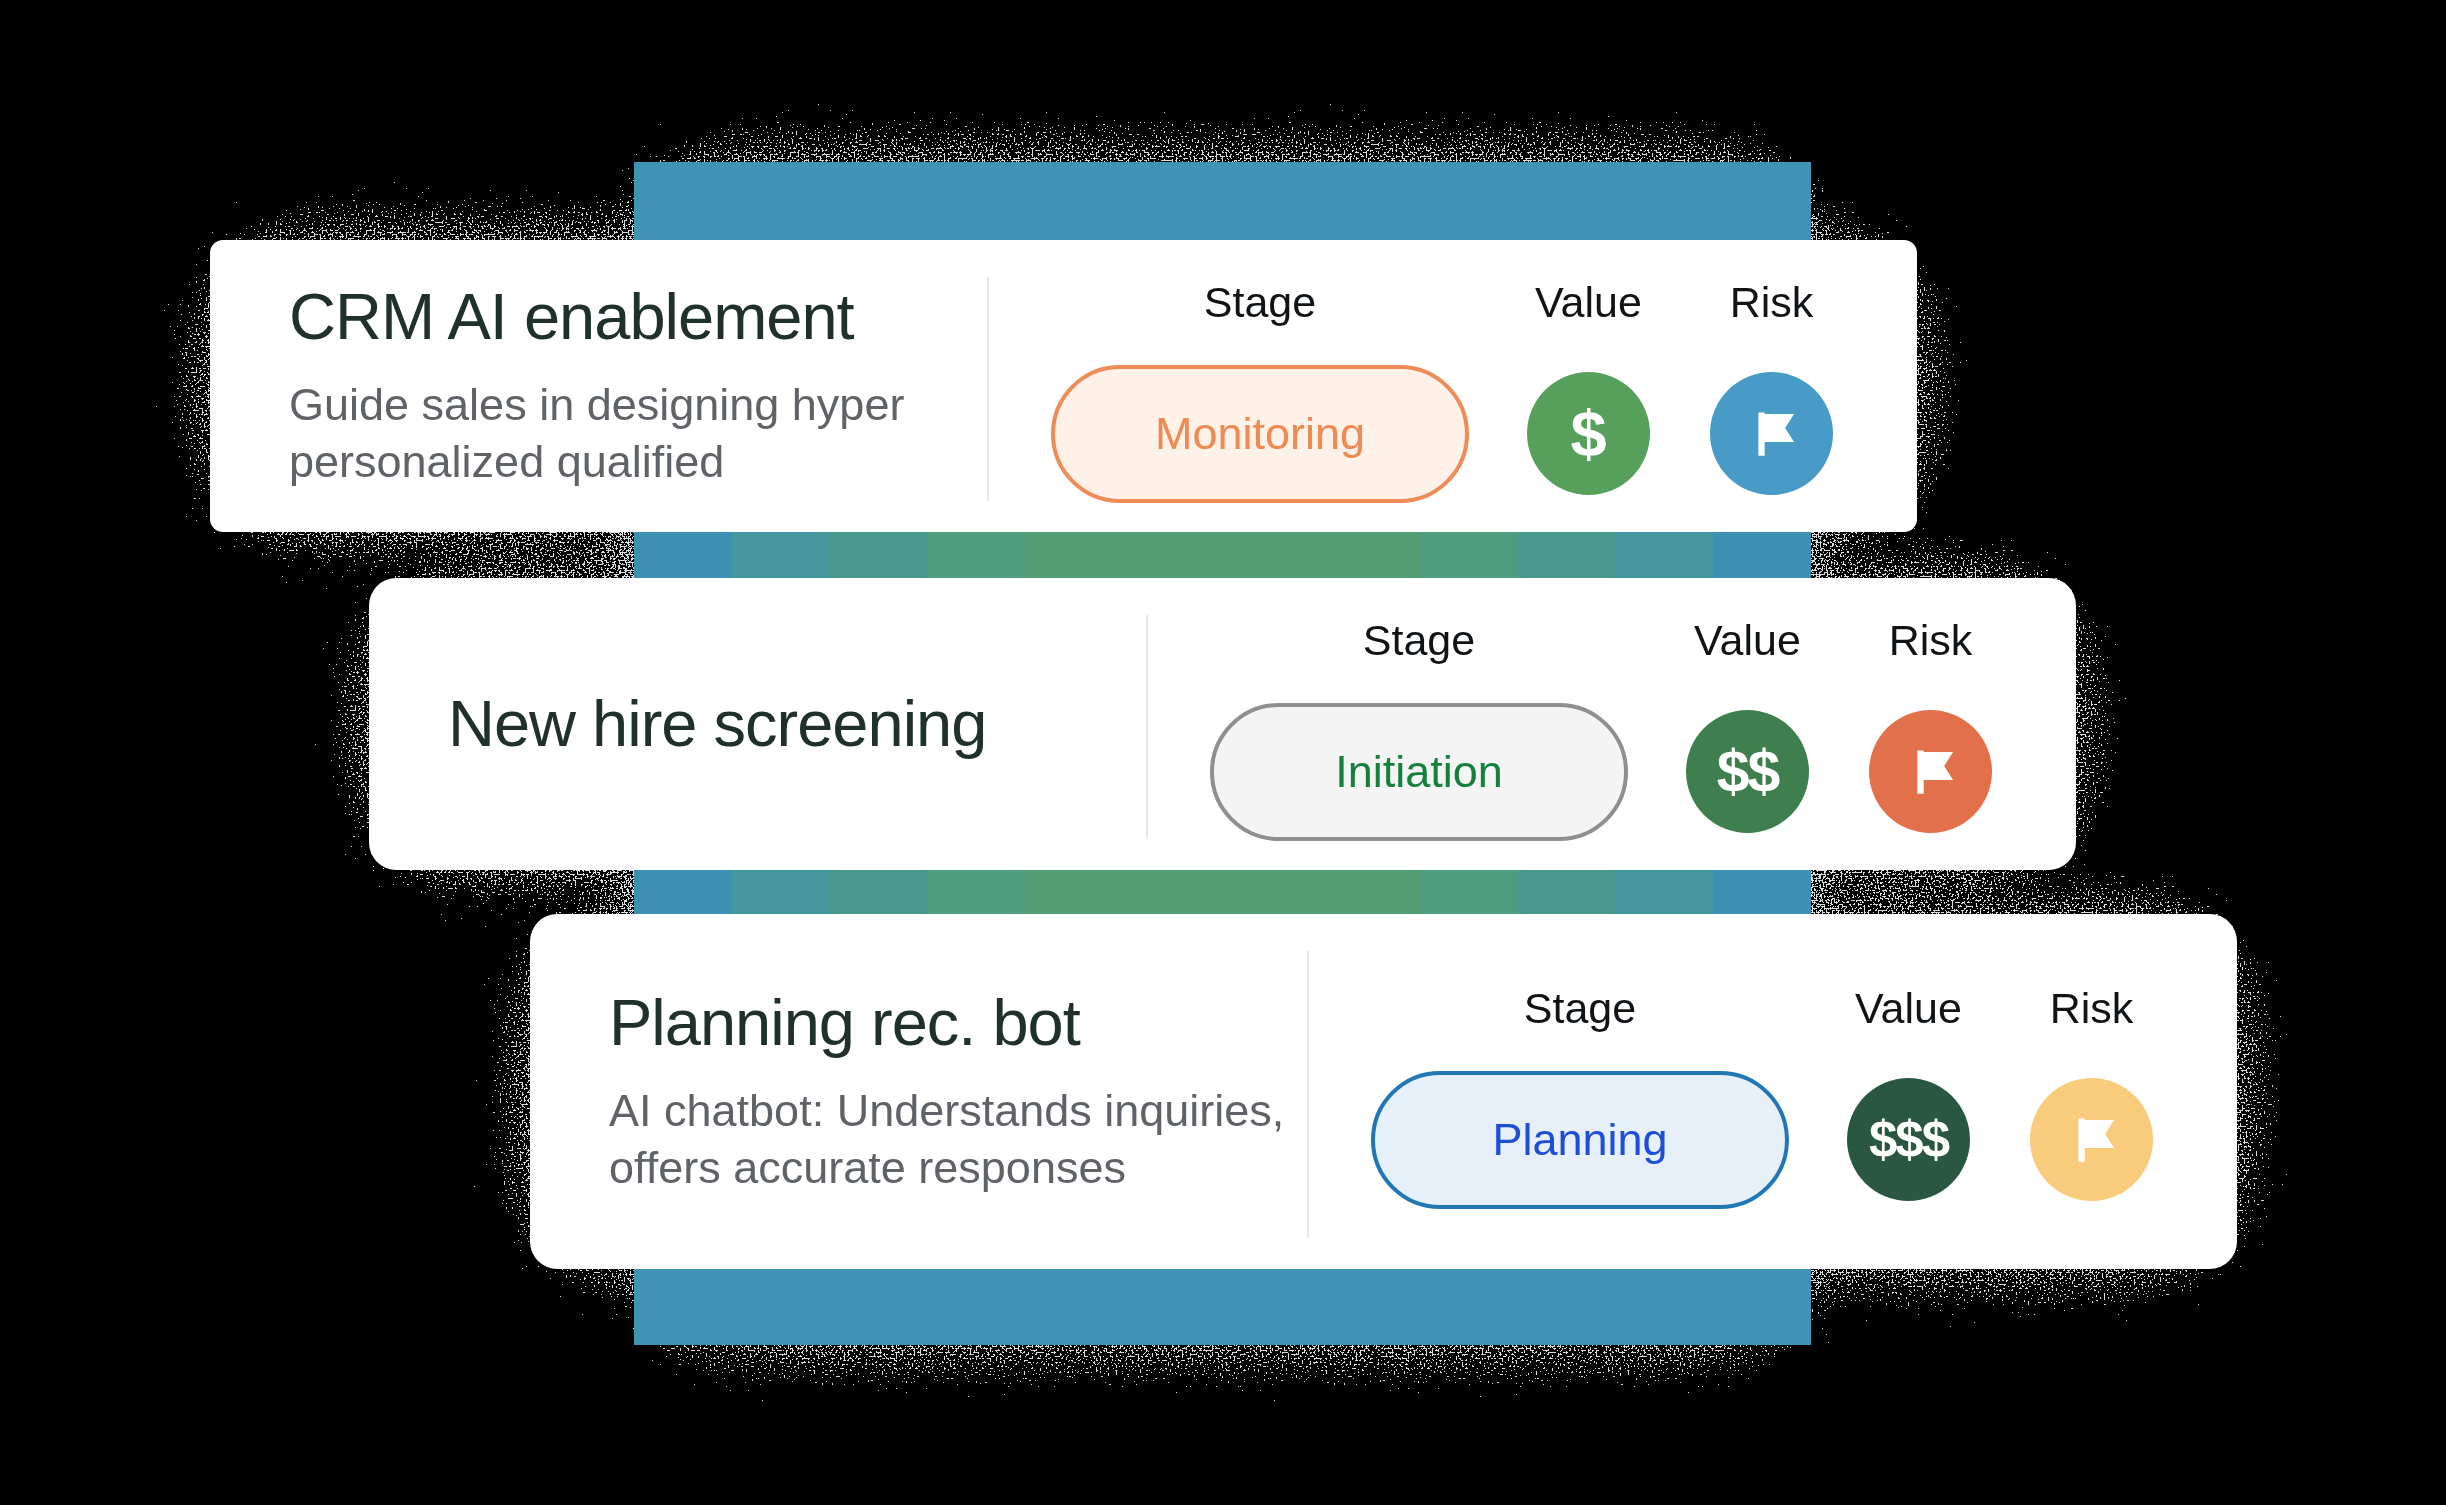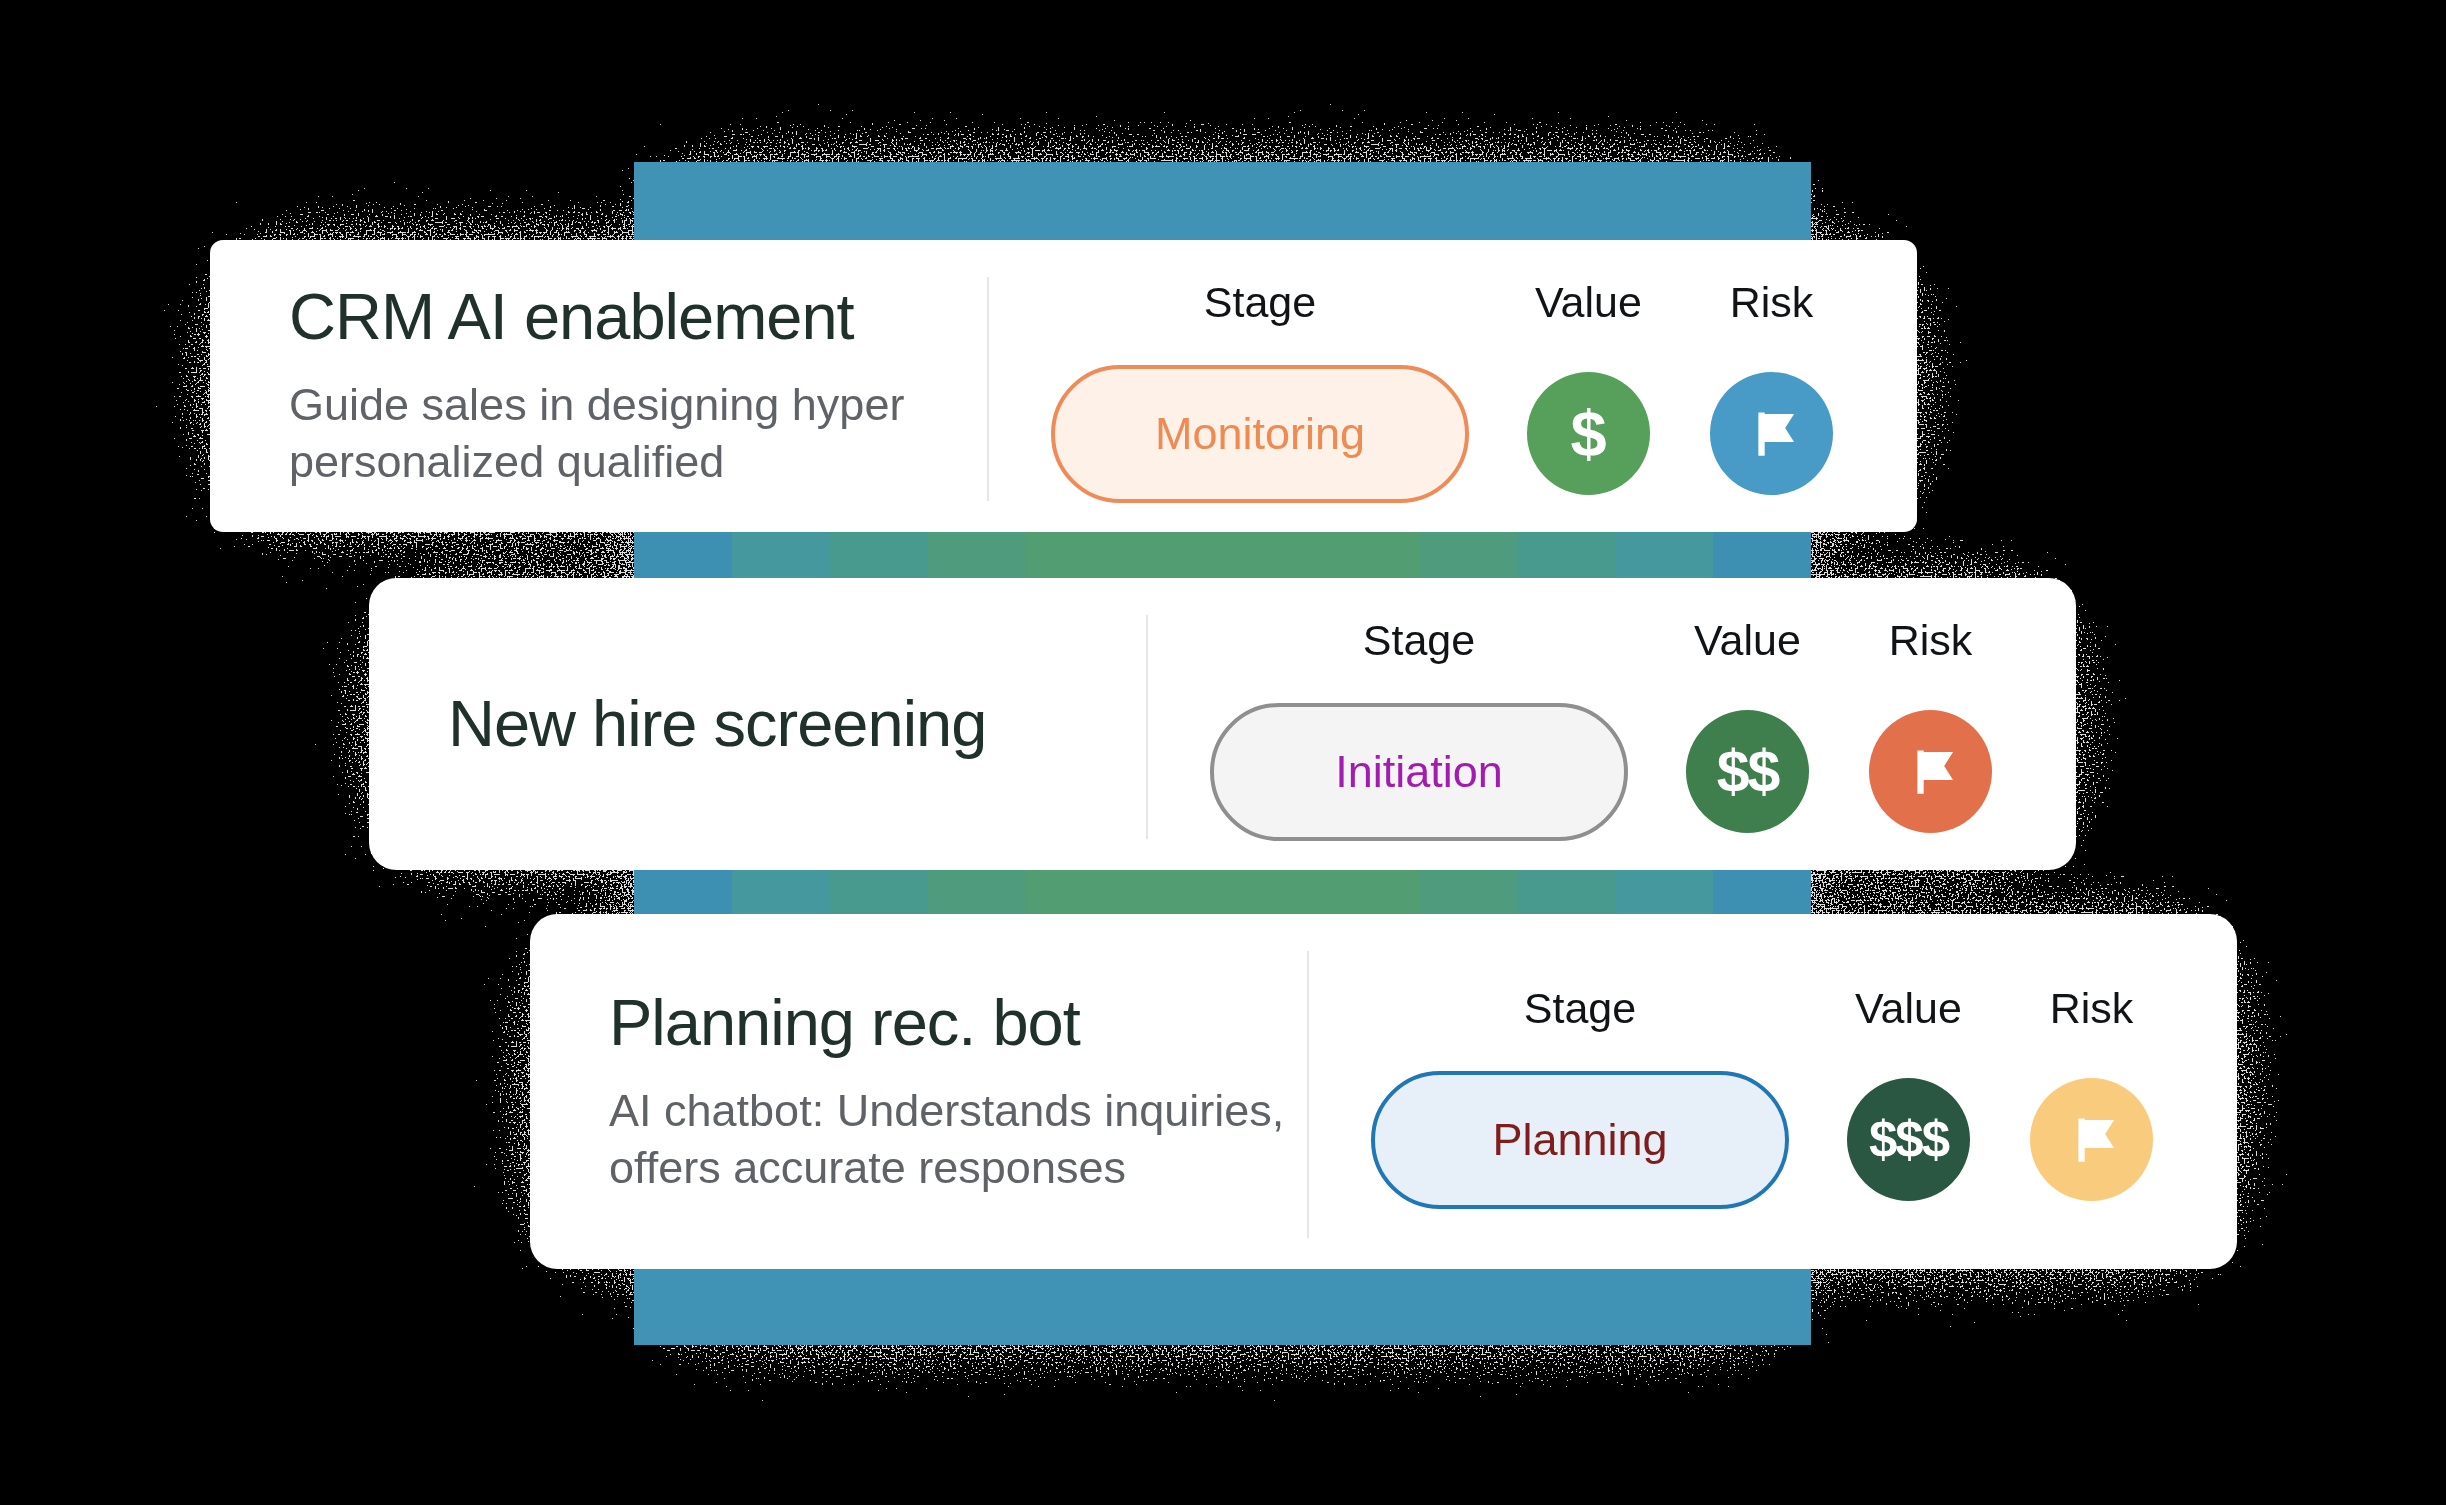--- a/index.html
+++ b/index.html
@@ -134,21 +134,21 @@
     </div>
   </div>
 
   <div class="card card-2" style="left:369px;top:578px;width:1707px;height:292px;">
     <div class="card-text">
       <div class="card-title">New hire screening</div>
     </div>
     <div class="v-divider"></div>
     <div class="col stage-col">
       <div class="col-label">Stage</div>
-      <div class="pill" style="background-color: rgb(244, 244, 244); border-color: rgb(143, 143, 143); color: #a21caf;">Initiation</div>
+      <div class="pill" style="background-color: rgb(244, 244, 244); border-color: rgb(143, 143, 143); color: #15803d;">Initiation</div>
     </div>
     <div class="col value-col">
       <div class="col-label">Value</div>
       <div class="circle value-badge" style="background-color: rgb(63, 127, 78);">$$</div>
     </div>
     <div class="col risk-col">
       <div class="col-label">Risk</div>
       <div class="circle risk-badge" style="background-color: rgb(226, 113, 75);">
         <svg class="flag-svg" viewBox="0 0 24 24">
           <path d="M7 4 H9.4 V20.5 H7 Z M9.4 4.6 H20.6 L17.2 9.9 L20.6 15.2 H9.4 Z" fill="#ffffff"></path>
@@ -158,21 +158,21 @@
   </div>
 
   <div class="card card-3" style="left:530px;top:914px;width:1707px;height:355px;">
     <div class="card-text">
       <div class="card-title">Planning rec. bot</div>
       <div class="card-desc">AI chatbot: Understands inquiries, offers accurate responses</div>
     </div>
     <div class="v-divider"></div>
     <div class="col stage-col">
       <div class="col-label">Stage</div>
-      <div class="pill" style="background-color: rgb(231, 239, 248); border-color: rgb(31, 120, 181); color: #7f1d1d;">Planning</div>
+      <div class="pill" style="background-color: rgb(231, 239, 248); border-color: rgb(31, 120, 181); color: #1d4ed8;">Planning</div>
     </div>
     <div class="col value-col">
       <div class="col-label">Value</div>
       <div class="circle value-badge" style="background-color: rgb(42, 87, 65);">$$$</div>
     </div>
     <div class="col risk-col">
       <div class="col-label">Risk</div>
       <div class="circle risk-badge" style="background-color: rgb(249, 203, 125);">
         <svg class="flag-svg" viewBox="0 0 24 24">
           <path d="M7 4 H9.4 V20.5 H7 Z M9.4 4.6 H20.6 L17.2 9.9 L20.6 15.2 H9.4 Z" fill="#ffffff"></path>

